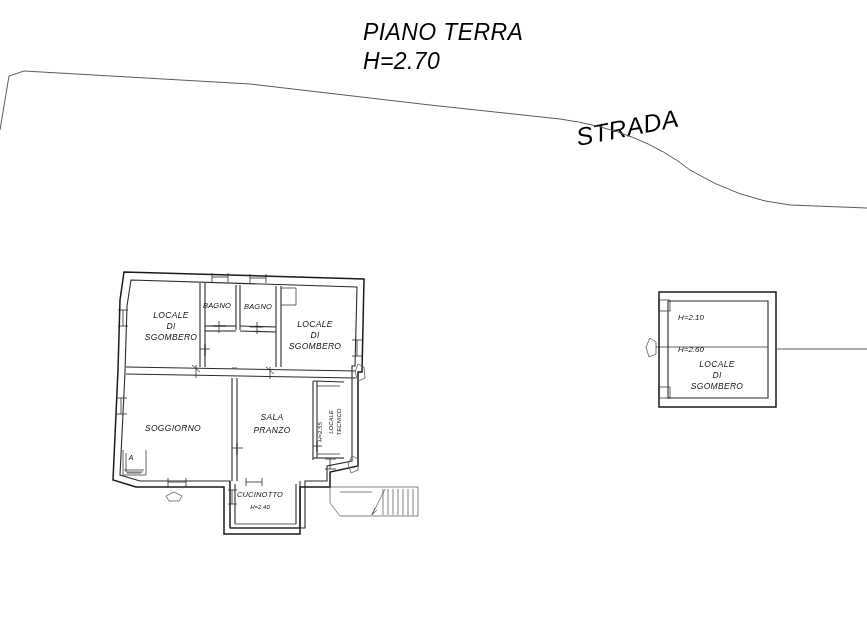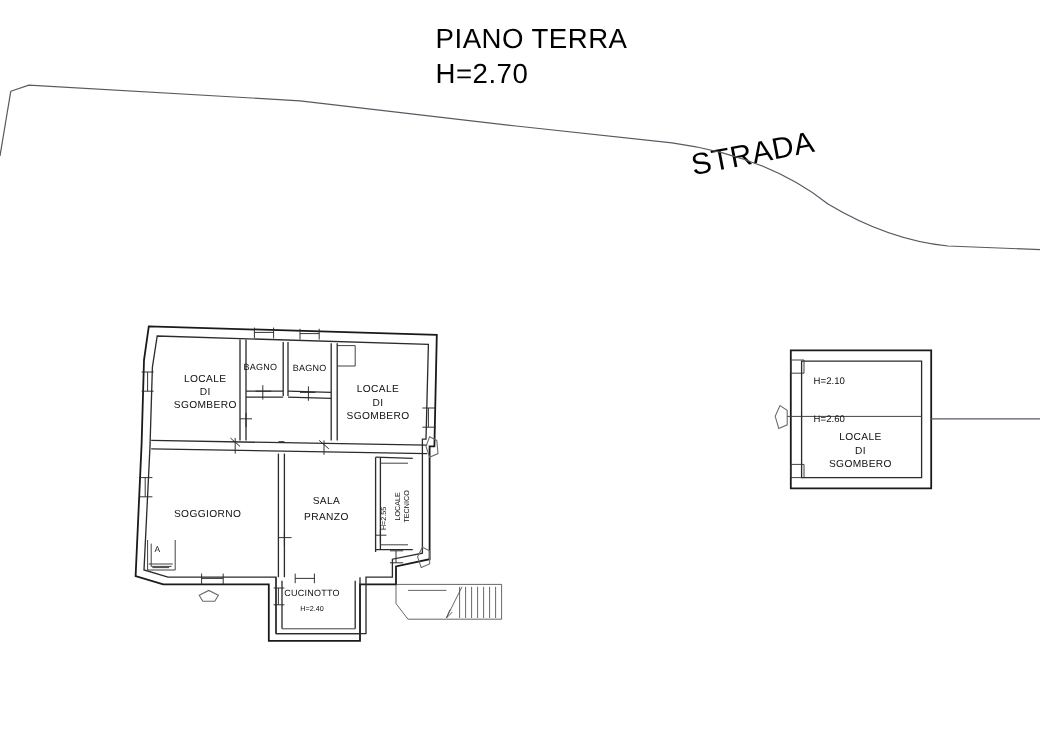--- a/index.html
+++ b/index.html
@@ -13,20 +13,21 @@
     position: relative;
     overflow: hidden;
     font-family: "Liberation Sans", sans-serif;
     color: #000000;
   }
   #plan-root {
     position: absolute;
     top: 0; left: 0;
     width: 867px;
     height: 630px;
+    font-style: italic;
   }
   svg { display: block; }
   .wall-outer {
     fill: none;
     stroke: #1a1a1a;
     stroke-width: 1.5;
     stroke-linejoin: miter;
   }
   .wall-inner {
     fill: none;

